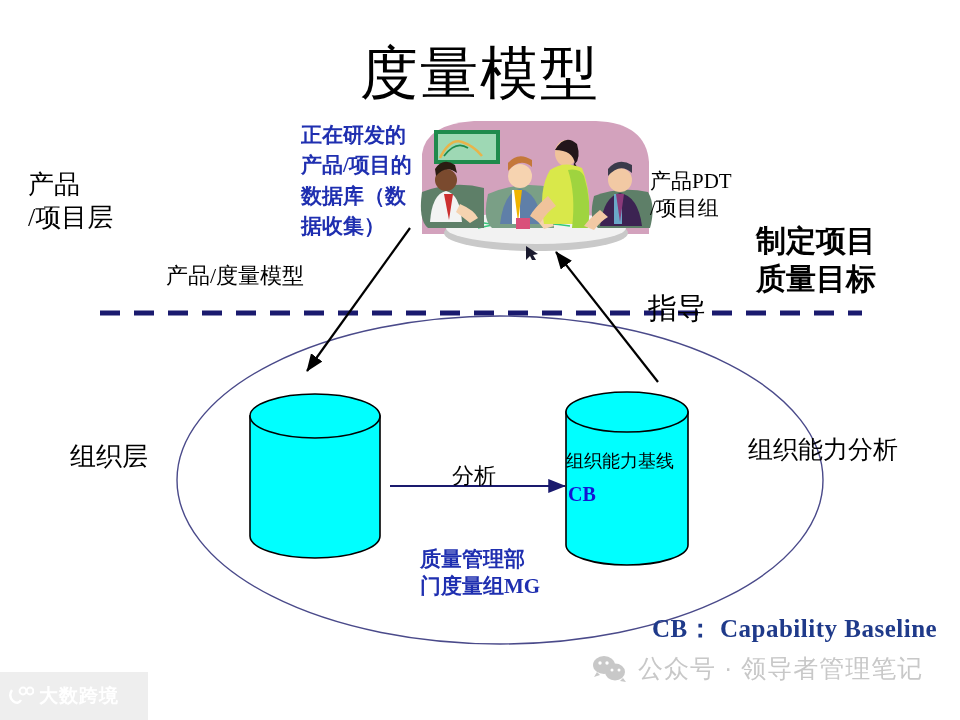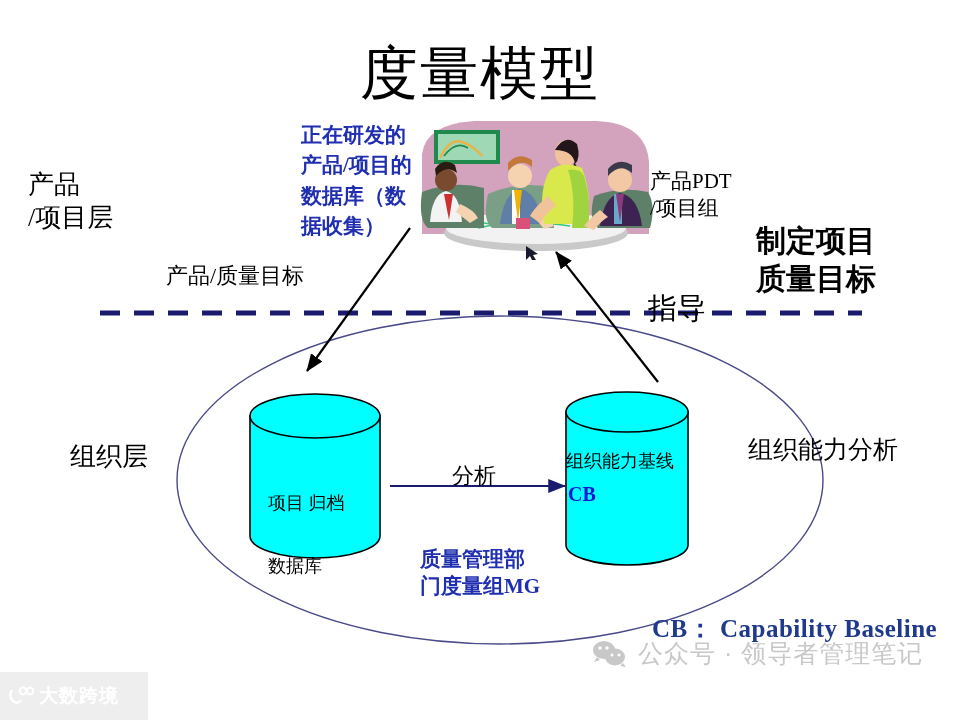--- a/index.html
+++ b/index.html
@@ -66,21 +66,21 @@
     left: 0; top: 672px; width: 148px; height: 48px;
     background: #eeeeee;
     display: flex; align-items: center; gap: 5px; padding-left: 8px;
   }
   #wm-left-text {
     color: #ffffff; font-size: 19px; font-weight: bold;
     font-family: "Liberation Sans", "DejaVu Sans", sans-serif;
     letter-spacing: 1px;
   }
   #wm-right {
-    left: 592px; top: 637px;
+    left: 592px; top: 652px;
     display: flex; align-items: center; gap: 12px;
   }
   #wm-right-text {
     color: #c8c8c8; font-size: 25px;
     font-family: "Liberation Sans", "DejaVu Sans", sans-serif;
     letter-spacing: 1px;
   }
 </style>
 </head>
 <body>
@@ -162,21 +162,21 @@
     <path d="M206,76 l8,0 l0,30 l-8,0 z" fill="#6aa8c9"></path>
     <path d="M208,76 l4,28 l4,-28 z" fill="#8b3a7a"></path>
     <path d="M192,92 q-10,8 -16,16 l10,4 q8,-10 14,-13 z" fill="#f2c9a4"></path>
 
     <path d="M118,128 l0,14 l4,-4 l3,6 l3,-2 l-3,-5 l5,-1 z" fill="#1a1a2e"></path>
   </svg>
 
   <div class="abs txt" id="label-product-layer">产品
 /项目层</div>
 
-  <div class="abs txt" id="label-product-end">产品/质量目标</div>
+  <div class="abs txt" id="label-product-end">产品/度量模型</div>
 
   <div class="abs txt txt-blue" id="label-db-collect">正在研发的
 产品/项目的
 数据库（数
 据收集）</div>
 
   <div class="abs txt" id="label-pdt-group">产品PDT
 /项目组</div>
 
   <div class="abs txt" id="label-quality-goal">制定项目
@@ -188,24 +188,20 @@
 
   <div class="abs txt" id="label-org-analysis">组织能力分析</div>
 
   <div class="abs txt" id="label-analyze">分析</div>
 
   <div class="abs txt txt-blue" id="label-qa-dept">质量管理部
 门度量组MG</div>
 
   <div class="abs" id="label-cb-legend">CB： Capability Baseline</div>
 
-  <div class="cyl-text" id="cyl-left-text">
-    <div>项目  归档</div>
-    <div>数据库</div>
-  </div>
 
   <div class="cyl-text" id="cyl-right-text">组织能力基线</div>
   <div class="cyl-text" id="cyl-right-cb">CB</div>
 
   <div class="abs" id="page-title">度量模型</div>
 
   <div class="abs" id="wm-left">
     <svg width="26" height="20" viewBox="0 0 26 20">
       <path d="M4,4 q-4,6 1,11 q5,4 8,-1" stroke="#ffffff" stroke-width="2.4" fill="none"></path>
       <circle cx="15" cy="5" r="3.4" fill="none" stroke="#ffffff" stroke-width="2"></circle>

